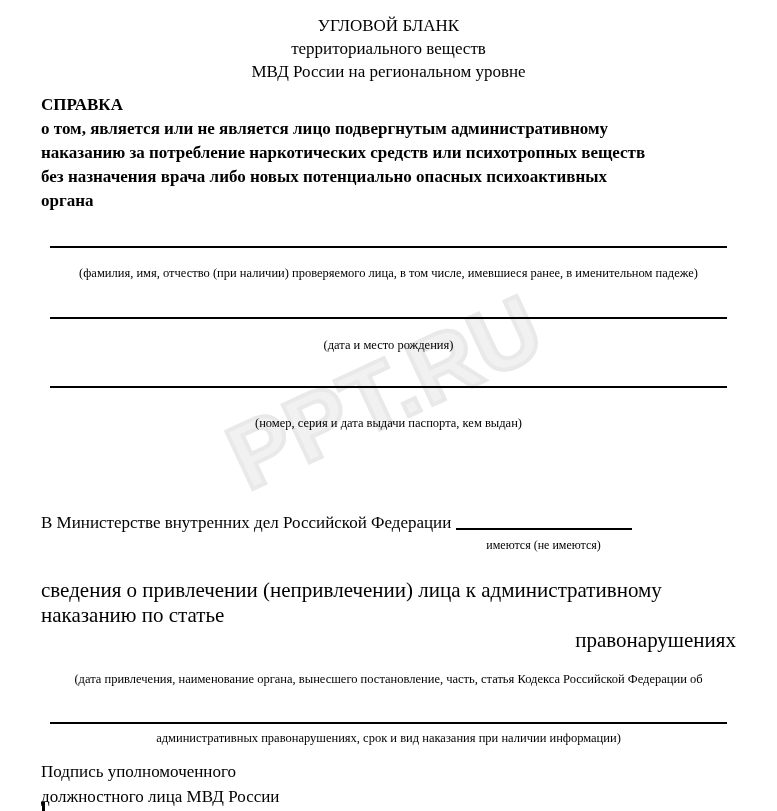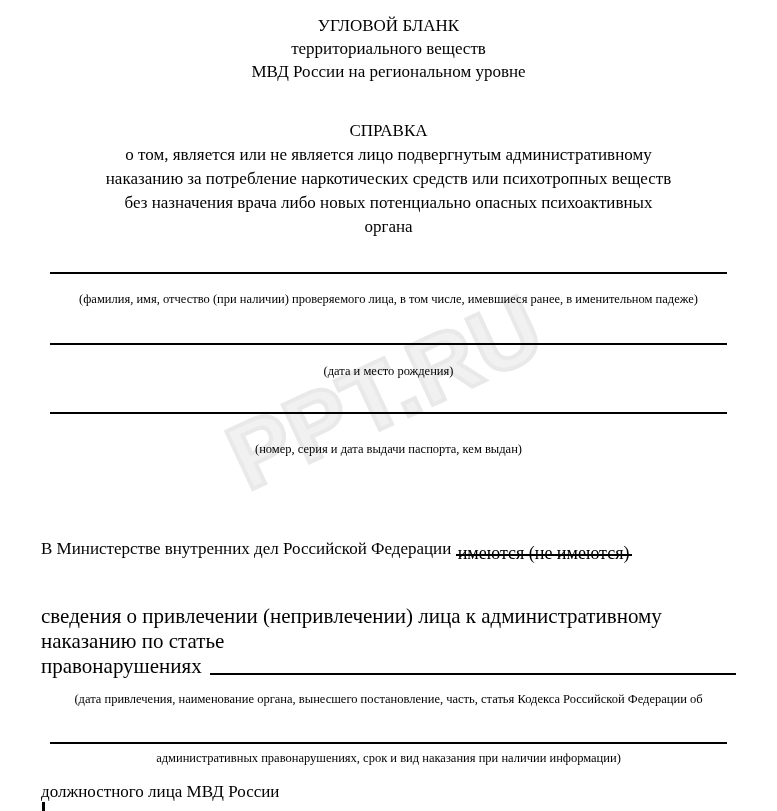--- a/index.html
+++ b/index.html
@@ -32,21 +32,21 @@
     font-weight: 800;
     color: #f1f1f1;
     -webkit-text-stroke: 4px #e9e9e9;
     letter-spacing: 1px;
     z-index: 0;
     user-select: none;
     white-space: nowrap;
   }
 
   .letterhead { text-align: center; font-size: 17px; line-height: 23px; }
-  .title-block { margin-top: 36px; text-align: center; font-weight: normal; font-size: 17px; line-height: 24px; }
+  .title-block { margin-top: 10px; font-weight: bold; font-size: 17px; line-height: 24px; }
 
   .rule { border-top: 2px solid #000; margin: 0 9px; height: 0; }
   .rule-1 { margin-top: 33px; }
   .rule-2 { margin-top: 36px; }
   .rule-3 { margin-top: 33px; }
   .rule-4 { margin-top: 35px; }
 
   .caption { text-align: center; font-size: 12.5px; line-height: 15px; }
   .caption-1 { margin-top: 18px; }
   .caption-2 { margin-top: 19px; }
@@ -58,30 +58,30 @@
   .blank-wrap { position: relative; display: inline-block; vertical-align: baseline; }
   .blank {
     display: inline-block;
     width: 176px;
     border-bottom: 2px solid #000;
     position: relative;
     top: 2px;
   }
   .blank-caption {
     position: absolute;
-    top: 9px;
+    top: 27px;
     left: 50%;
     transform: translateX(-50%);
-    font-size: 18px;
+    font-size: 12px;
     line-height: 14px;
     white-space: nowrap;
   }
 
   .details { margin-top: 43px; font-size: 21px; line-height: 25px; }
-  .details-last-line { display: flex; align-items: flex-end; }
+  .details-last-line { display: flex; align-items: flex-end; flex-direction: column; }
   .fill-line { flex: 1 1 auto; border-bottom: 2px solid #000; margin-left: 8px; margin-bottom: 4px; }
 
   .signature { margin-top: 13px; font-size: 17px; line-height: 25px; }
 
   .cursor-mark {
     position: absolute;
     left: 42px;
     top: 802px;
     width: 3px;
     height: 9px;
@@ -136,20 +136,21 @@
         <span class="fill-line"></span>
       </div>
     </div>
 
     <div class="caption caption-4">(дата привлечения, наименование органа, вынесшего постановление, часть, статья Кодекса Российской Федерации об</div>
 
     <div class="rule rule-4"></div>
     <div class="caption caption-5">административных правонарушениях, срок и вид наказания при наличии информации)</div>
 
     <div class="signature">
+      <div>Подпись уполномоченного</div>
       <div>должностного лица МВД России</div>
     </div>
 
   </div>
 
   <div class="cursor-mark"></div>
 
 </div>
 
 </body></html>

